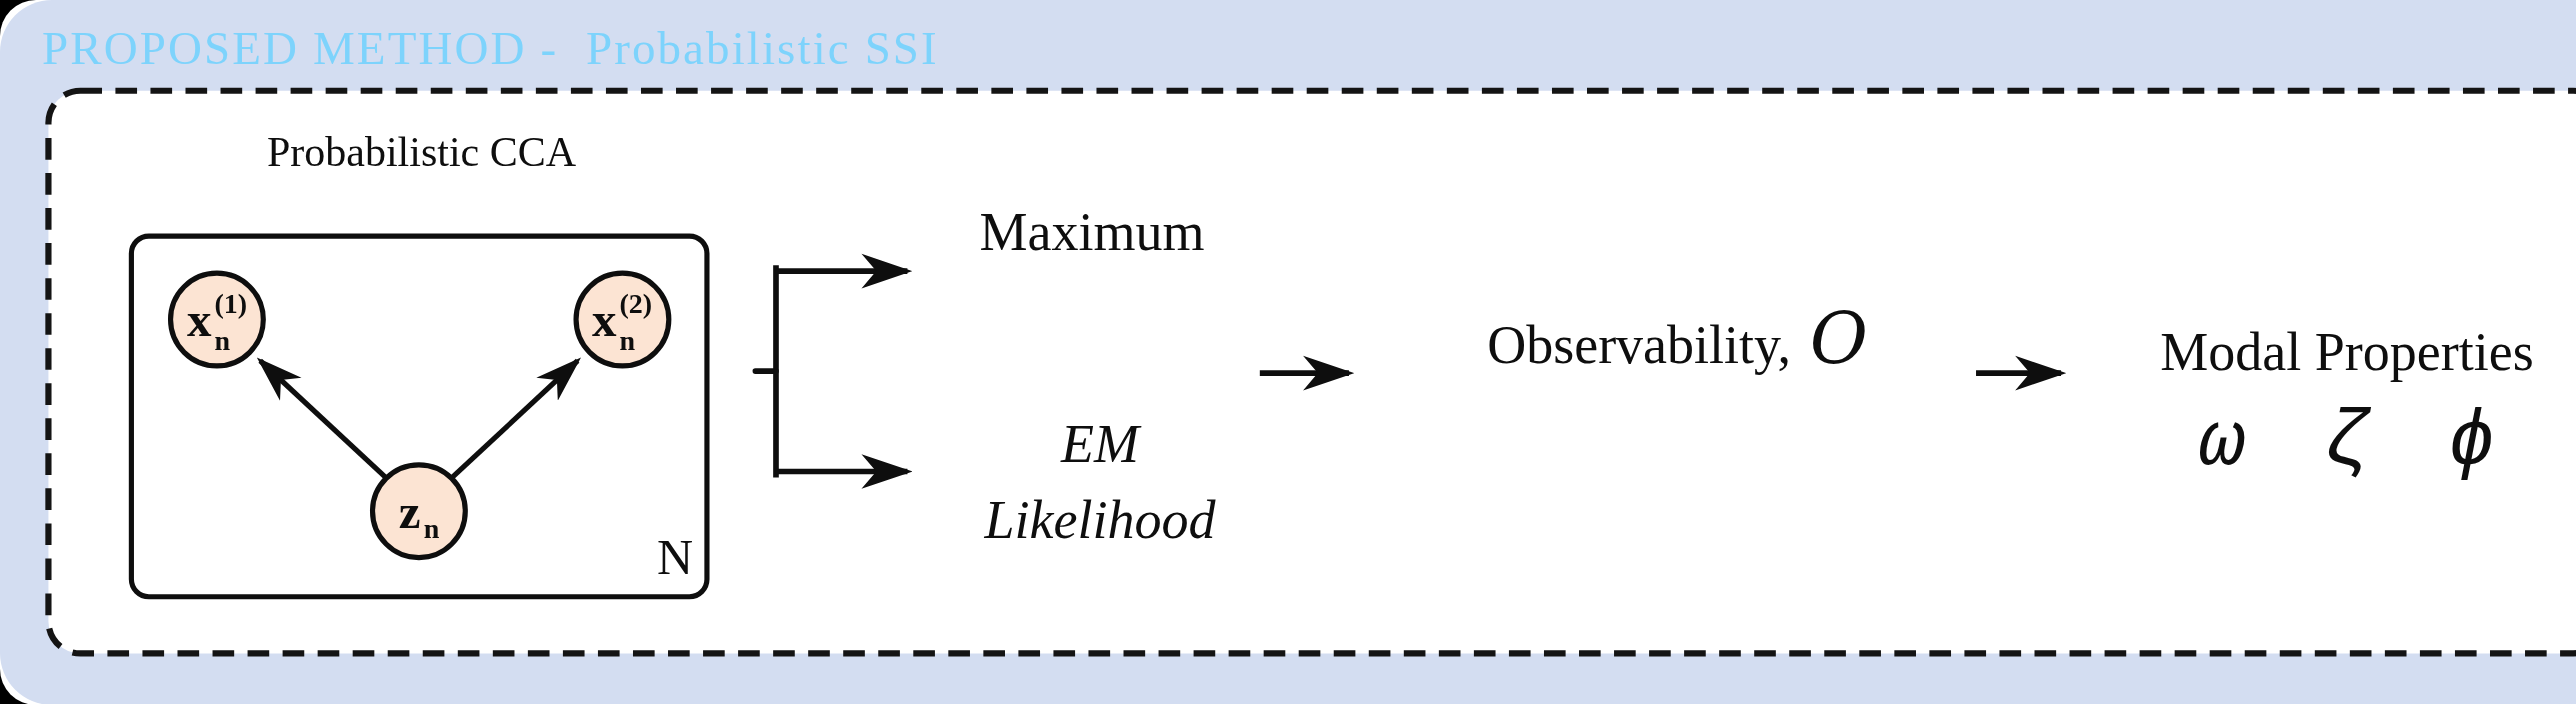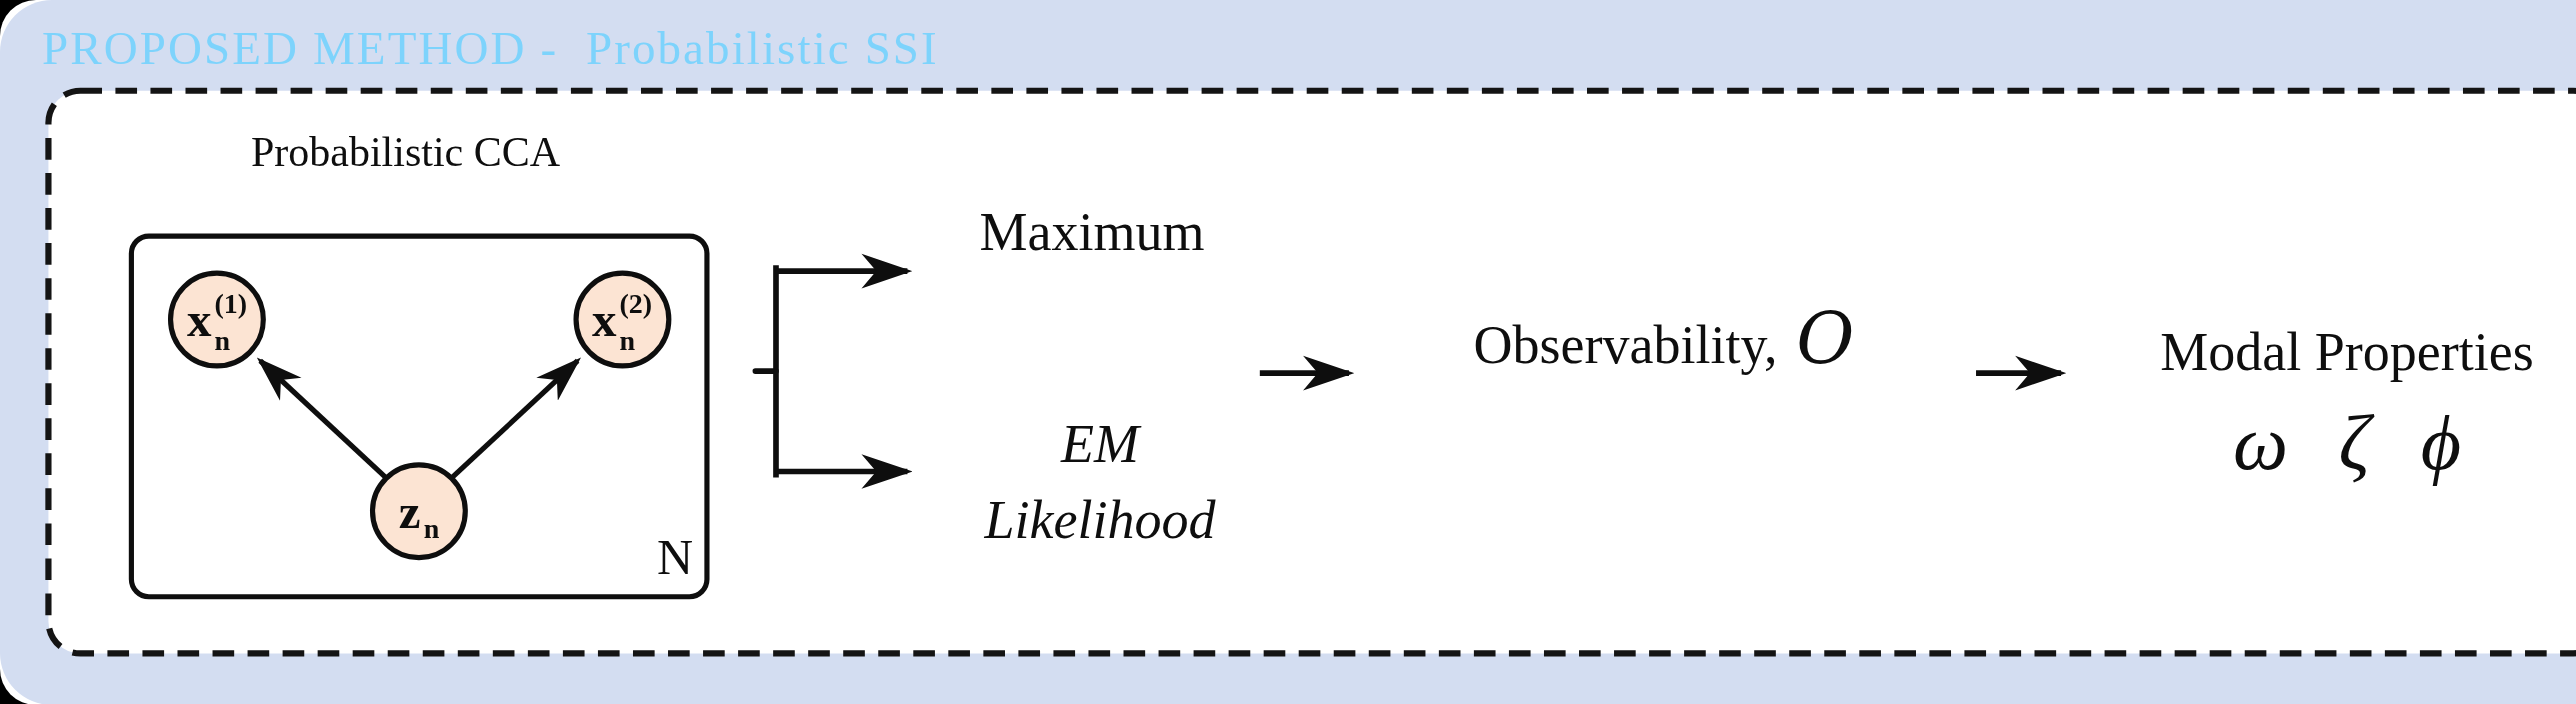--- a/index.html
+++ b/index.html
@@ -32,21 +32,21 @@
     color: #7dd3fc;
     white-space: pre;
     line-height: 1.1;
   }
   svg.diagram { position: absolute; inset: 0; }
 
   .txt { color: #0e0e0e; }
   .center { text-align: center; }
 
   .pgm-title {
-    left: 220px; top: 129px; width: 371px;
+    left: 236px; top: 129px; width: 371px;
     font-size: 42px; line-height: 1.1; text-align: center;
   }
   .node-label {
     display: flex; align-items: center; justify-content: center;
     color: #0e0e0e; font-weight: bold;
   }
   .node-label .nl-base { font-size: 49px; line-height: 1; }
   .node-label .nl-stack {
     display: flex; flex-direction: column; align-items: flex-start;
     margin-left: 3.1px; gap: 14.4px; transform: translateY(3.1px);
@@ -60,34 +60,34 @@
 
   .plate-count {
     left: 587px; top: 510px; width: 106px; height: 72px;
     display: flex; align-items: flex-end; justify-content: flex-end;
     font-size: 50px; line-height: 1;
   }
 
   .block { line-height: 76px; font-size: 54px; }
   .block-ml  { left: 935px; top: 194px; width: 314px; }
   .block-em  { left: 943px; top: 406px; width: 314px; font-style: italic; }
-  .block-obs { left: 1401px; top: 301px; width: 526px; }
+  .block-obs { left: 1342px; top: 301px; width: 526px; text-align: right; }
   .block-modal { left: 2133px; top: 314px; width: 428px; }
 
   .script {
     font-size: 71px;
     font-style: italic;
     font-family: "DejaVu Serif", "Liberation Serif", serif;
     padding-left: 5.2px;
   }
   .greek-line {
     font-size: 78px; line-height: 82px;
     margin-top: 12.4px;
     font-style: italic;
-    font-family: Liberation Serif, serif;
+    font-family: Liberation Mono, monospace;
     word-spacing: 31px;
   }
 </style>
 </head>
 <body>
 
 <div id="canvas">
 
   <div class="white-layer"></div>
   <div class="blue-layer"></div>

